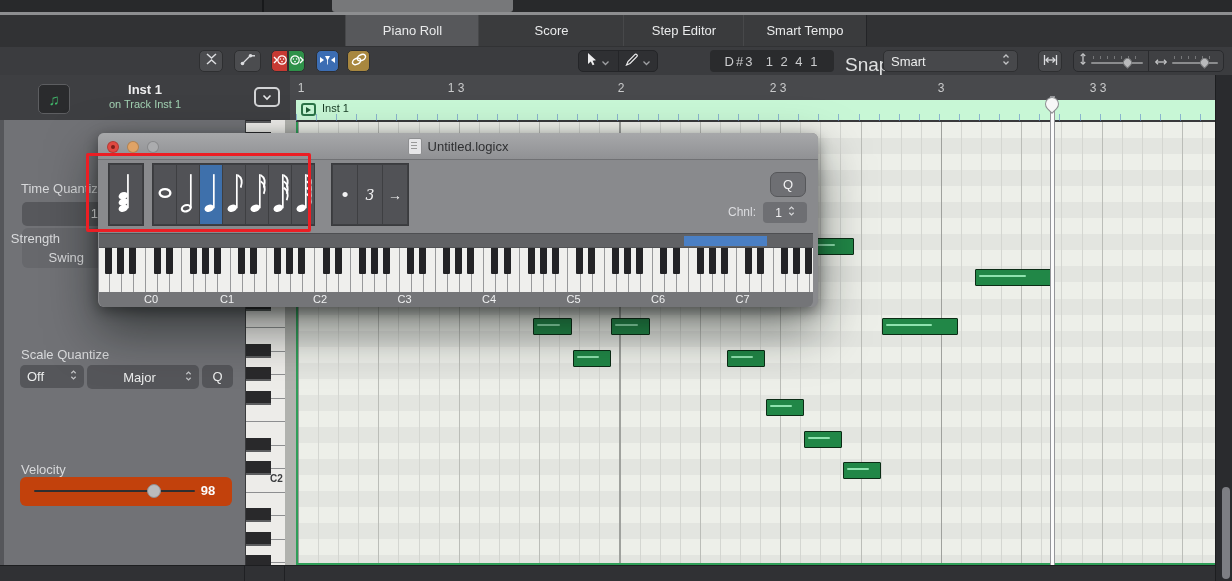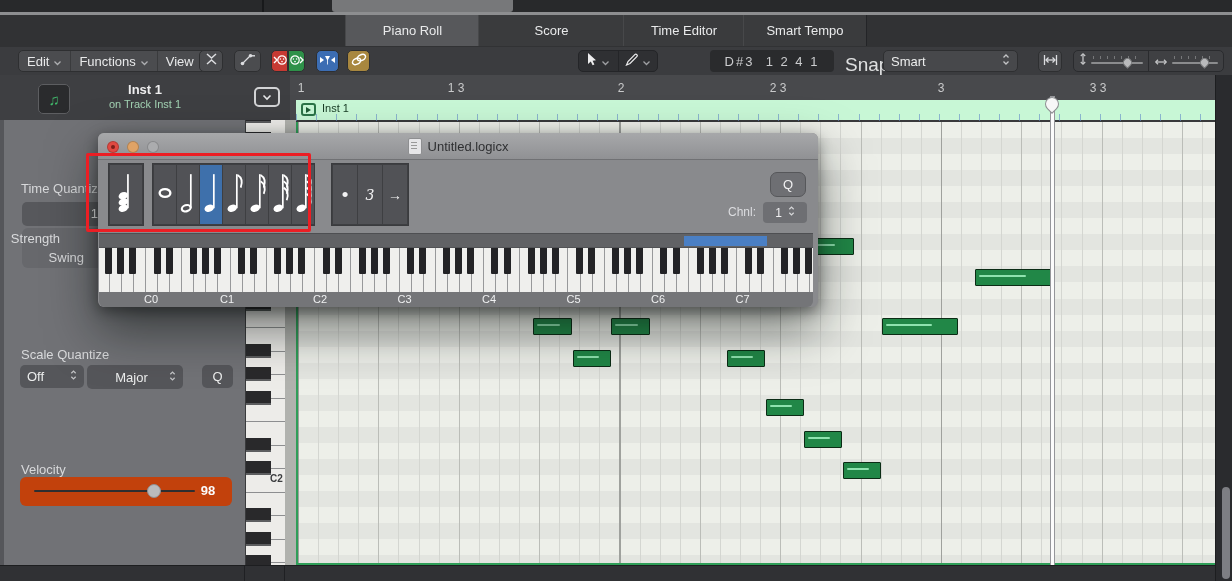--- a/index.html
+++ b/index.html
@@ -128,45 +128,25 @@
   <div class="abs topstrip">
     <div class="abs lcdpiece"></div>
     <div class="abs tsdiv"></div>
   </div>
   <div class="abs tsedge"></div>
 
   <div class="abs tabbar"></div>
   <div id="tabs-host">
       <div class="tab sel" style="position: absolute; left: 345px; width: 133px;">Piano Roll</div>
       <div class="tab" style="position: absolute; left: 478px; width: 145px;">Score</div>
-      <div class="tab" style="position: absolute; left: 623px; width: 120px;">Time Editor</div>
+      <div class="tab" style="position: absolute; left: 623px; width: 120px;">Step Editor</div>
       <div class="tab" style="position: absolute; left: 743px; width: 122px;">Smart Tempo</div>
     </div>
 
   <div class="abs toolbar"></div>
-  <div class="abs menugrp" id="menu-host">
-      <div class="menuitem">
-        <span>Edit</span>
-        <span><svg width="9" height="6" viewBox="0 0 9 6">
-            <polyline points="1.5,1.5 4.5,4.5 7.5,1.5" fill="none" stroke="#aeafb2" stroke-width="1.3"></polyline>
-          </svg></span>
-      </div>
-      <div class="menuitem">
-        <span>Functions</span>
-        <span><svg width="9" height="6" viewBox="0 0 9 6">
-            <polyline points="1.5,1.5 4.5,4.5 7.5,1.5" fill="none" stroke="#aeafb2" stroke-width="1.3"></polyline>
-          </svg></span>
-      </div>
-      <div class="menuitem">
-        <span>View</span>
-        <span><svg width="9" height="6" viewBox="0 0 9 6">
-            <polyline points="1.5,1.5 4.5,4.5 7.5,1.5" fill="none" stroke="#aeafb2" stroke-width="1.3"></polyline>
-          </svg></span>
-      </div>
-    </div>
 
   <div class="abs tbtn" style="left:199px;width:24px;">
     <span>
       <svg width="13" height="14" viewBox="0 0 13 14">
           <polyline points="2,2 6.5,6 11,2" fill="none" stroke="#dcdde0" stroke-width="1.5"></polyline>
           <polyline points="2,12 6.5,8 11,12" fill="none" stroke="#dcdde0" stroke-width="1.5"></polyline>
         </svg>
     </span>
   </div>
   <div class="abs tbtn" style="left:234px;width:27px;">
@@ -306,21 +286,21 @@
   <div class="abs rlabel" style="left:0;top:250px;width:84px;">Swing</div>
 
   <div class="abs ilabel" style="left:21px;top:347px;">Scale Quantize</div>
   <div class="abs ibtn" style="left:20px;top:365px;width:64px;height:23px;padding:0 7px;justify-content:space-between;">
     <span>Off</span>
     <span><svg width="7" height="12" viewBox="0 0 8 13">
           <polyline points="1.5,4.5 4,2 6.5,4.5" fill="none" stroke="#c3c4c6" stroke-width="1.4"></polyline>
           <polyline points="1.5,8.5 4,11 6.5,8.5" fill="none" stroke="#c3c4c6" stroke-width="1.4"></polyline>
         </svg></span>
   </div>
-  <div class="abs ibtn" style="left:87px;top:365px;width:96px;height:23px;padding:12px 7px;justify-content:space-between;">
+  <div class="abs ibtn" style="left:87px;top:365px;width:112px;height:23px;padding:12px 7px;justify-content:space-between;">
     <span style="flex:1;text-align:center;">Major</span>
     <span><svg width="7" height="12" viewBox="0 0 8 13">
           <polyline points="1.5,4.5 4,2 6.5,4.5" fill="none" stroke="#c3c4c6" stroke-width="1.4"></polyline>
           <polyline points="1.5,8.5 4,11 6.5,8.5" fill="none" stroke="#c3c4c6" stroke-width="1.4"></polyline>
         </svg></span>
   </div>
   <div class="abs ibtn flexc" style="left:202px;top:365px;width:31px;height:23px;justify-content:center;">Q</div>
 
   <div class="abs ilabel" style="left:21px;top:462px;">Velocity</div>
   <div class="abs" style="left:20px;top:477px;width:212px;height:29px;background:#c2410c;border-radius:6px;">

